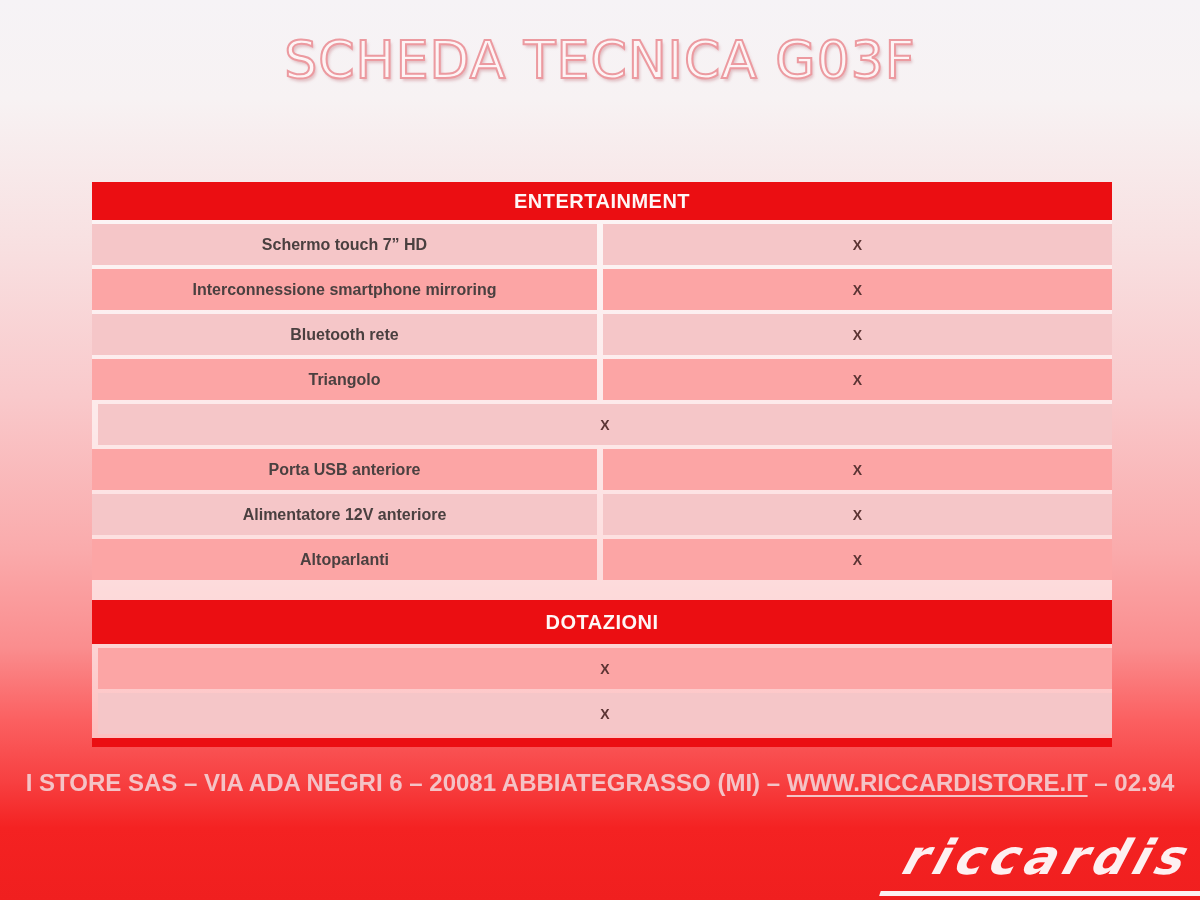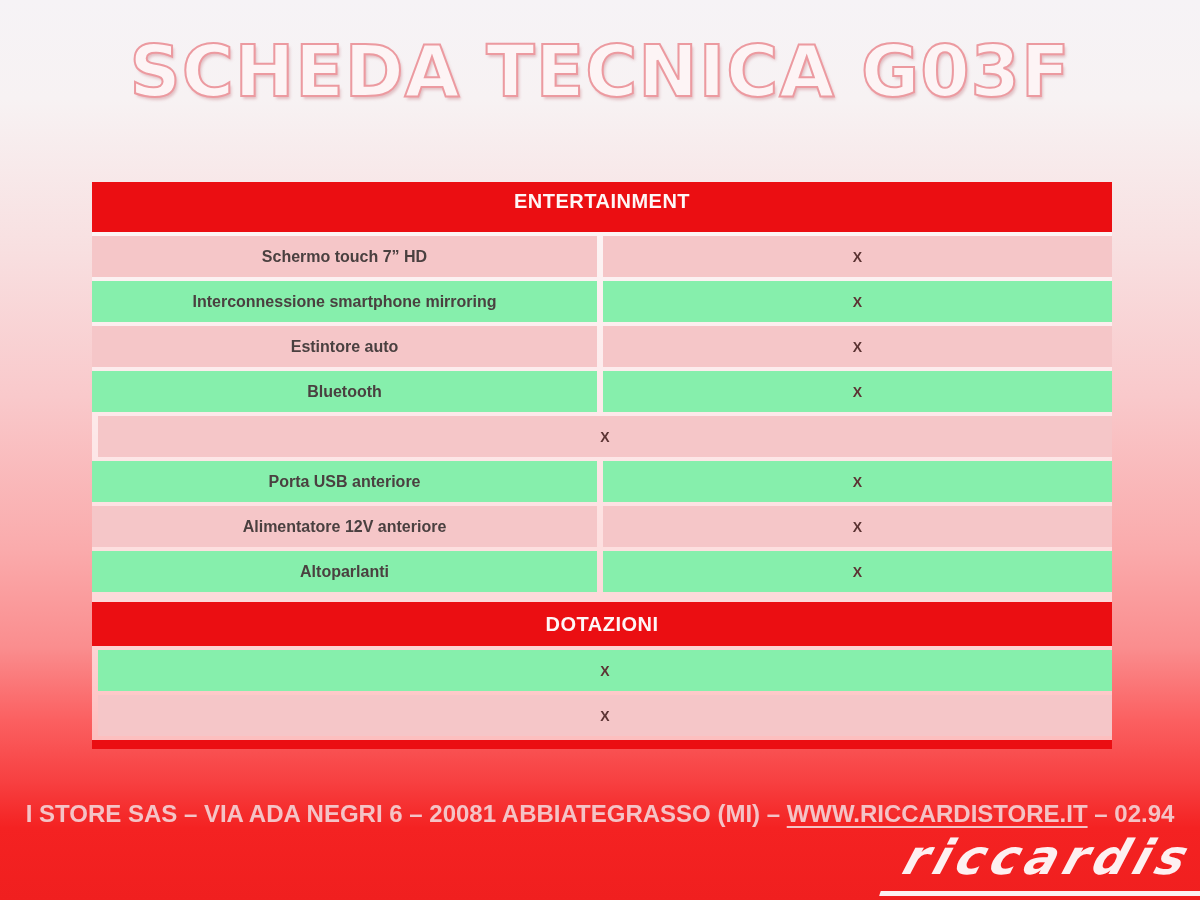--- a/index.html
+++ b/index.html
@@ -8,52 +8,52 @@
     font-family:"Liberation Sans","DejaVu Sans",sans-serif;
     background:linear-gradient(to bottom,
       #f6f3f6 0%, #f7f2f3 11%, #f8dfe0 28%, #f9c9cb 44%,
       #faabac 61%, #fa8d8e 72%, #fb6061 80%, #f73f40 87%,
       #f42222 92%, #f01f1f 100%);
   }
   
   .page-title{
     position:absolute;top:30px;left:0;width:1200px;text-align:center;
     font-family:"DejaVu Sans","Liberation Sans",sans-serif;
-    font-size:71px;font-weight:bold;letter-spacing:1px;
+    font-size:52px;font-weight:normal;letter-spacing:1px;
     color:#fdf4f5;
     -webkit-text-stroke:2px #ec9aa0;
     text-shadow:2px 3px 3px rgba(185,95,105,0.35);
     white-space:nowrap;
   }
   
   .spec-table{
     position:absolute;left:92px;top:182px;width:1020px;
     background:rgba(255,255,255,0.62);
   }
   .section-header{
-    height:50px;line-height:38px;background:#eb0e12;color:#fef6f6;
+    height:38px;line-height:38px;background:#eb0e12;color:#fef6f6;
     text-align:center;font-size:20px;font-weight:bold;letter-spacing:0.5px;
   }
-  .section-header.tall{height:44px;line-height:44px;margin-top:10px;}
+  .section-header.tall{height:44px;line-height:44px;margin-top:20px;}
   .trow{display:flex;height:41px;margin-top:4px;}
   .trow .cell-label{
     flex:0 0 505px;display:flex;align-items:center;justify-content:center;
     font-size:16px;font-weight:bold;color:#4a4040;
   }
   .trow .col-divider{flex:0 0 6px;}
   .trow .cell-value{
     flex:1;display:flex;align-items:center;justify-content:center;
     font-size:14px;font-weight:bold;color:#5c3434;
   }
   .trow.light .cell-label,.trow.light .cell-value{background:#f5c6c8;}
-  .trow.dark  .cell-label,.trow.dark  .cell-value{background:#86efac;}
+  .trow.dark  .cell-label,.trow.dark  .cell-value{background:#fca5a5;}
   .table-bottom-bar{height:9px;margin-top:4px;background:#eb0e12;}
   
   .footer-line{
-    position:absolute;top:800px;left:50%;transform:translateX(-50%);
+    position:absolute;top:769px;left:50%;transform:translateX(-50%);
     white-space:nowrap;font-size:24px;font-weight:bold;color:#f4c3c6;
     letter-spacing:0px;
   }
   .footer-line a{
     color:#f4c3c6;text-decoration:underline;text-decoration-thickness:2px;
     text-underline-offset:4px;
   }
   
   .brand-logo{
     position:absolute;right:-20px;bottom:4px;
@@ -76,26 +76,26 @@
       <div class="cell-label">Schermo touch 7” HD</div>
       <div class="col-divider"></div>
       <div class="cell-value">X</div>
     </div>
     <div class="trow dark">
       <div class="cell-label">Interconnessione smartphone mirroring</div>
       <div class="col-divider"></div>
       <div class="cell-value">X</div>
     </div>
     <div class="trow light">
-      <div class="cell-label">Estintore auto</div>
+      <div class="cell-label">Bluetooth rete</div>
       <div class="col-divider"></div>
       <div class="cell-value">X</div>
     </div>
     <div class="trow dark">
-      <div class="cell-label">Bluetooth</div>
+      <div class="cell-label">Triangolo</div>
       <div class="col-divider"></div>
       <div class="cell-value">X</div>
     </div>
     <div class="trow light">
       <div class="col-divider"></div>
       <div class="cell-value">X</div>
     </div>
     <div class="trow dark">
       <div class="cell-label">Porta USB anteriore</div>
       <div class="col-divider"></div>

